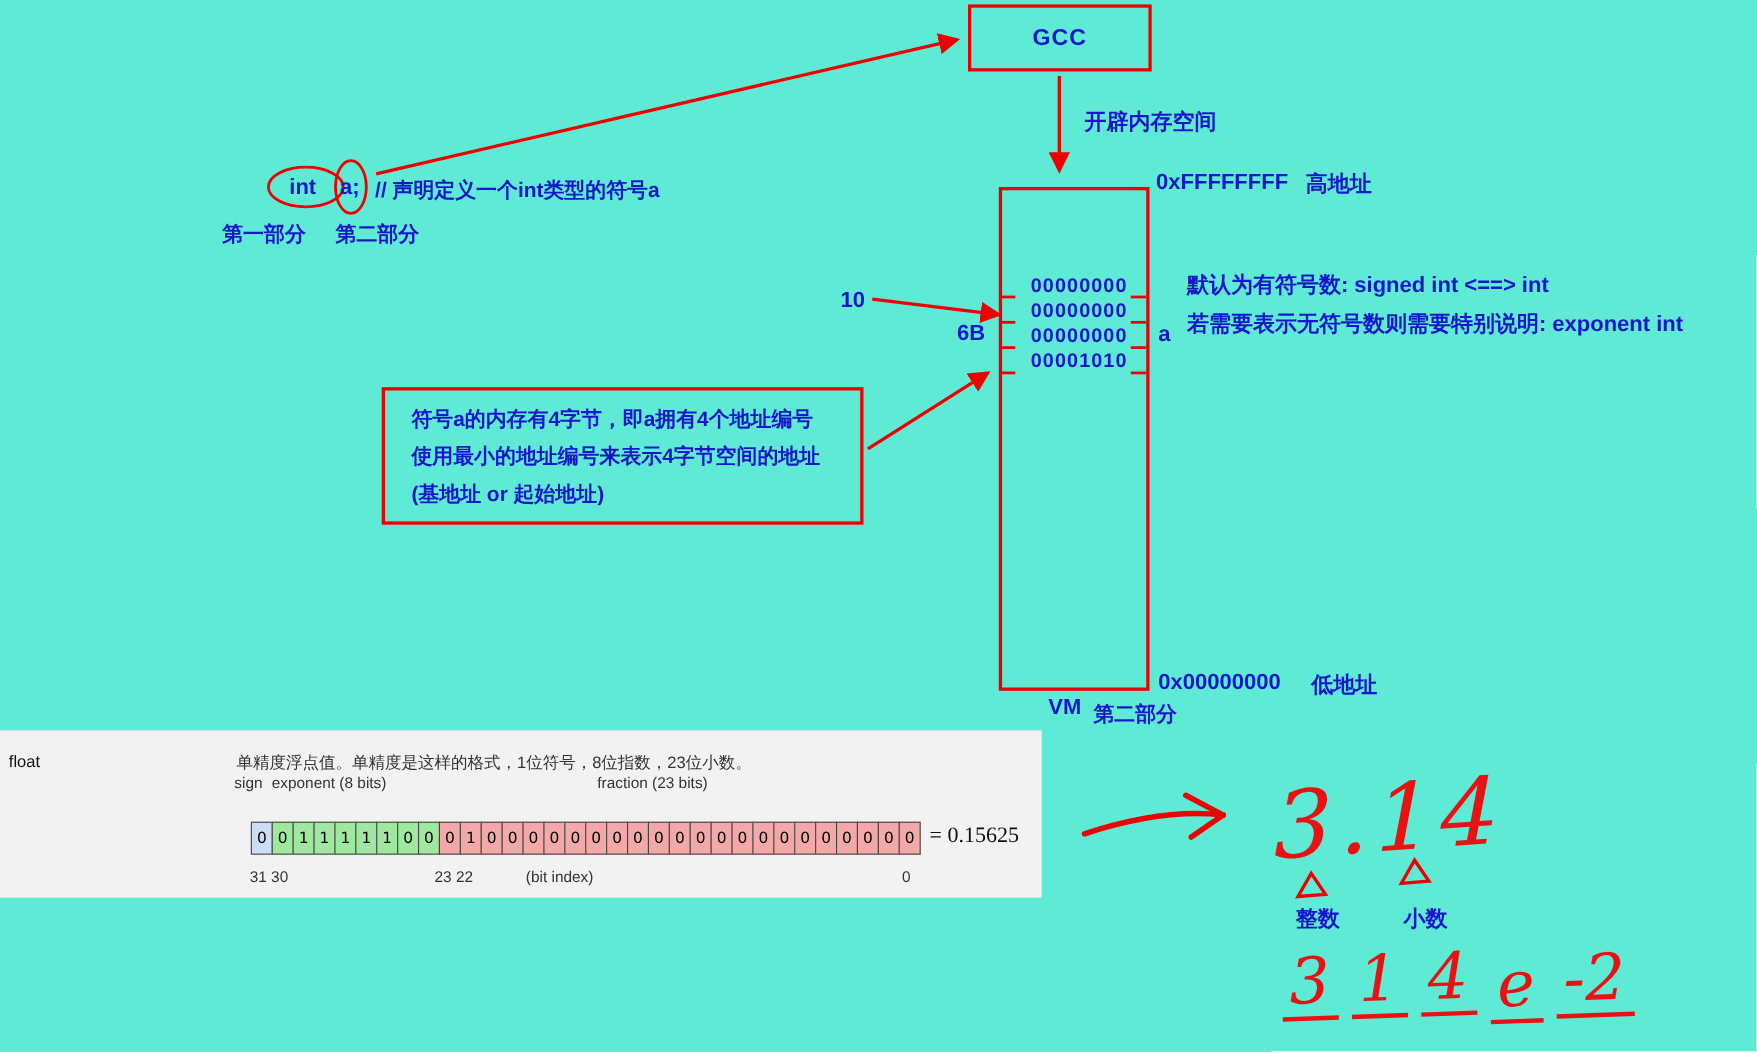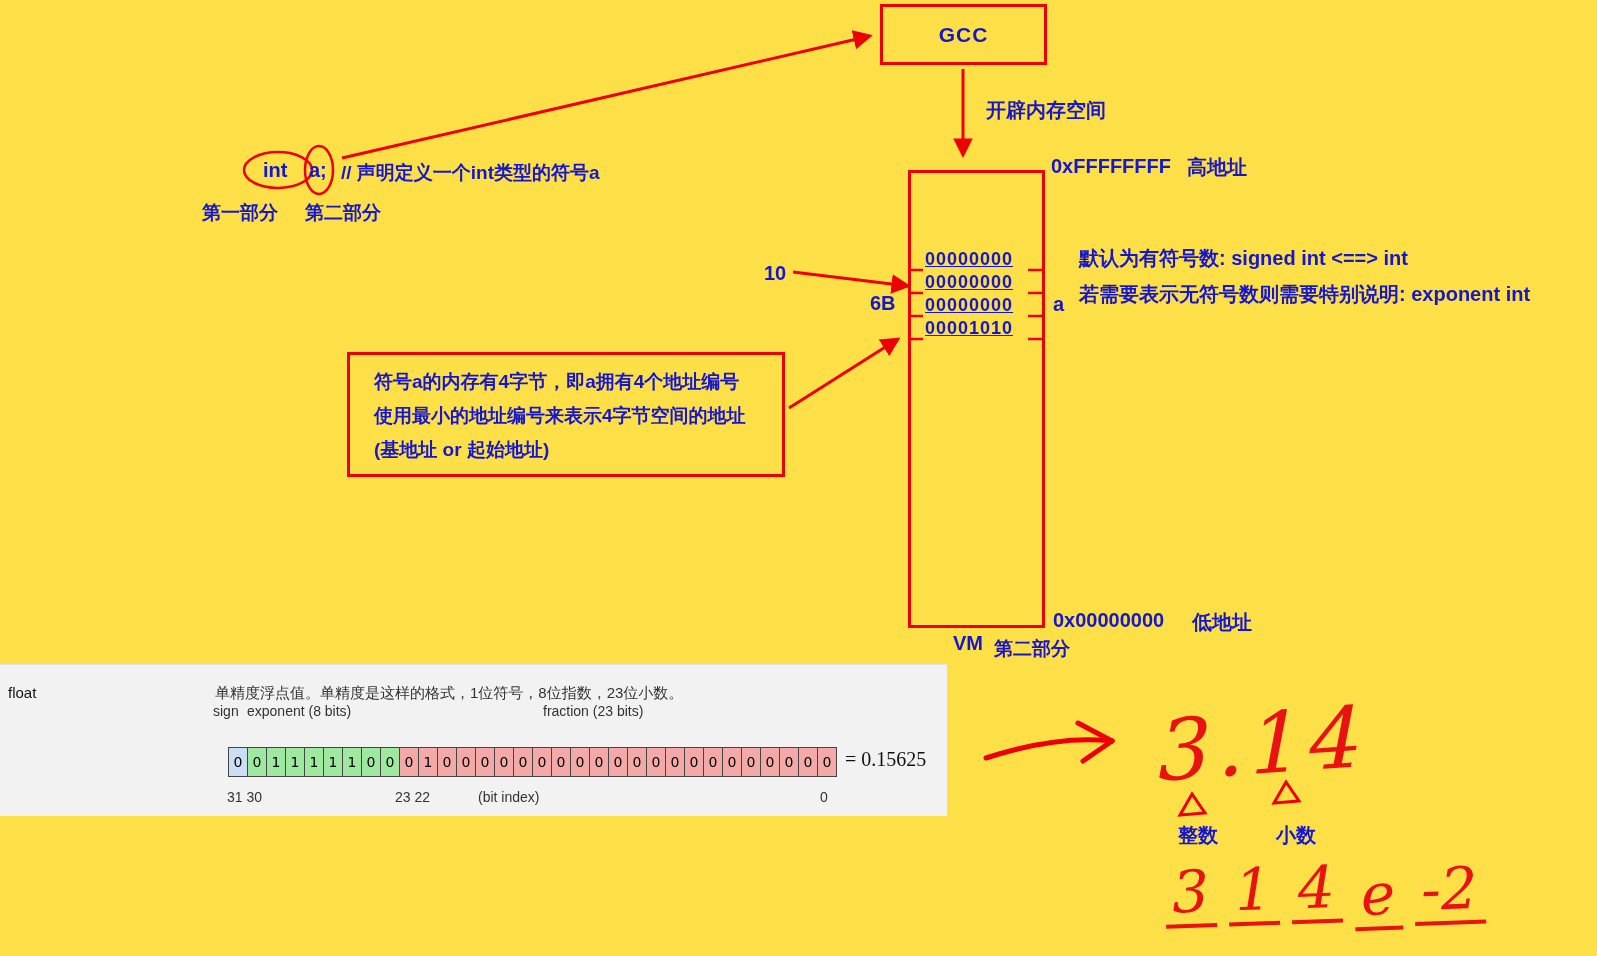--- a/index.html
+++ b/index.html
@@ -1,29 +1,29 @@
 <!DOCTYPE html>
 <html><head>
 <meta charset="utf-8">
 <style>
   * { margin:0; padding:0; box-sizing:border-box; }
   html,body { background:#ffffff; }
   body { font-family:"Liberation Sans", sans-serif; }
-  .canvas { position:relative; width:1597px; height:956px; background:#fde047; overflow:hidden; }
+  .canvas { position:relative; width:1597px; height:956px; background:#5eead4; overflow:hidden; }
   .abs { position:absolute; }
   .overlay { position:absolute; left:0; top:0; width:1597px; height:956px; pointer-events:none; }
 
   .blue { color:#1616cc; font-weight:700; } .t19 { font-size:19px; } .t20 { font-size:20px; }
 
   .gcc-box { left:880px; top:4px; width:167px; height:61px; border:3px solid #ee0000;
              display:flex; align-items:center; justify-content:center; font-size:21px; letter-spacing:1px; }
 
   .mem-box { left:908px; top:170px; width:137px; height:458px; border:3px solid #ee0000; }
   .mem-rows { left:908px; top:248px; width:137px; }
-  .mem-row { height:23px; line-height:23px; padding-left:17px; font-size:18px; letter-spacing:1px;text-decoration:underline; }
+  .mem-row { height:23px; line-height:23px; padding-left:29px; font-size:18px; letter-spacing:1px; }
 
   .note-box { left:347px; top:352px; width:438px; height:125px; border:3px solid #ee0000;
               padding:10px 0 0 24px; font-size:19px; line-height:34px; }
 
   .float-band { left:0; top:664px; width:947px; height:152px; background:#f2f2f2; border-top:1px solid #e3e3e3; }
   .term { font-size:15px; color:#111; }
   .desc { font-size:15px; color:#333; }
   .fieldlbl { font-size:14px; color:#333; }
   .idxlbl { font-size:14px; color:#333; }
   .result { font-size:20px; color:#111; font-family:"Liberation Serif", serif; }

